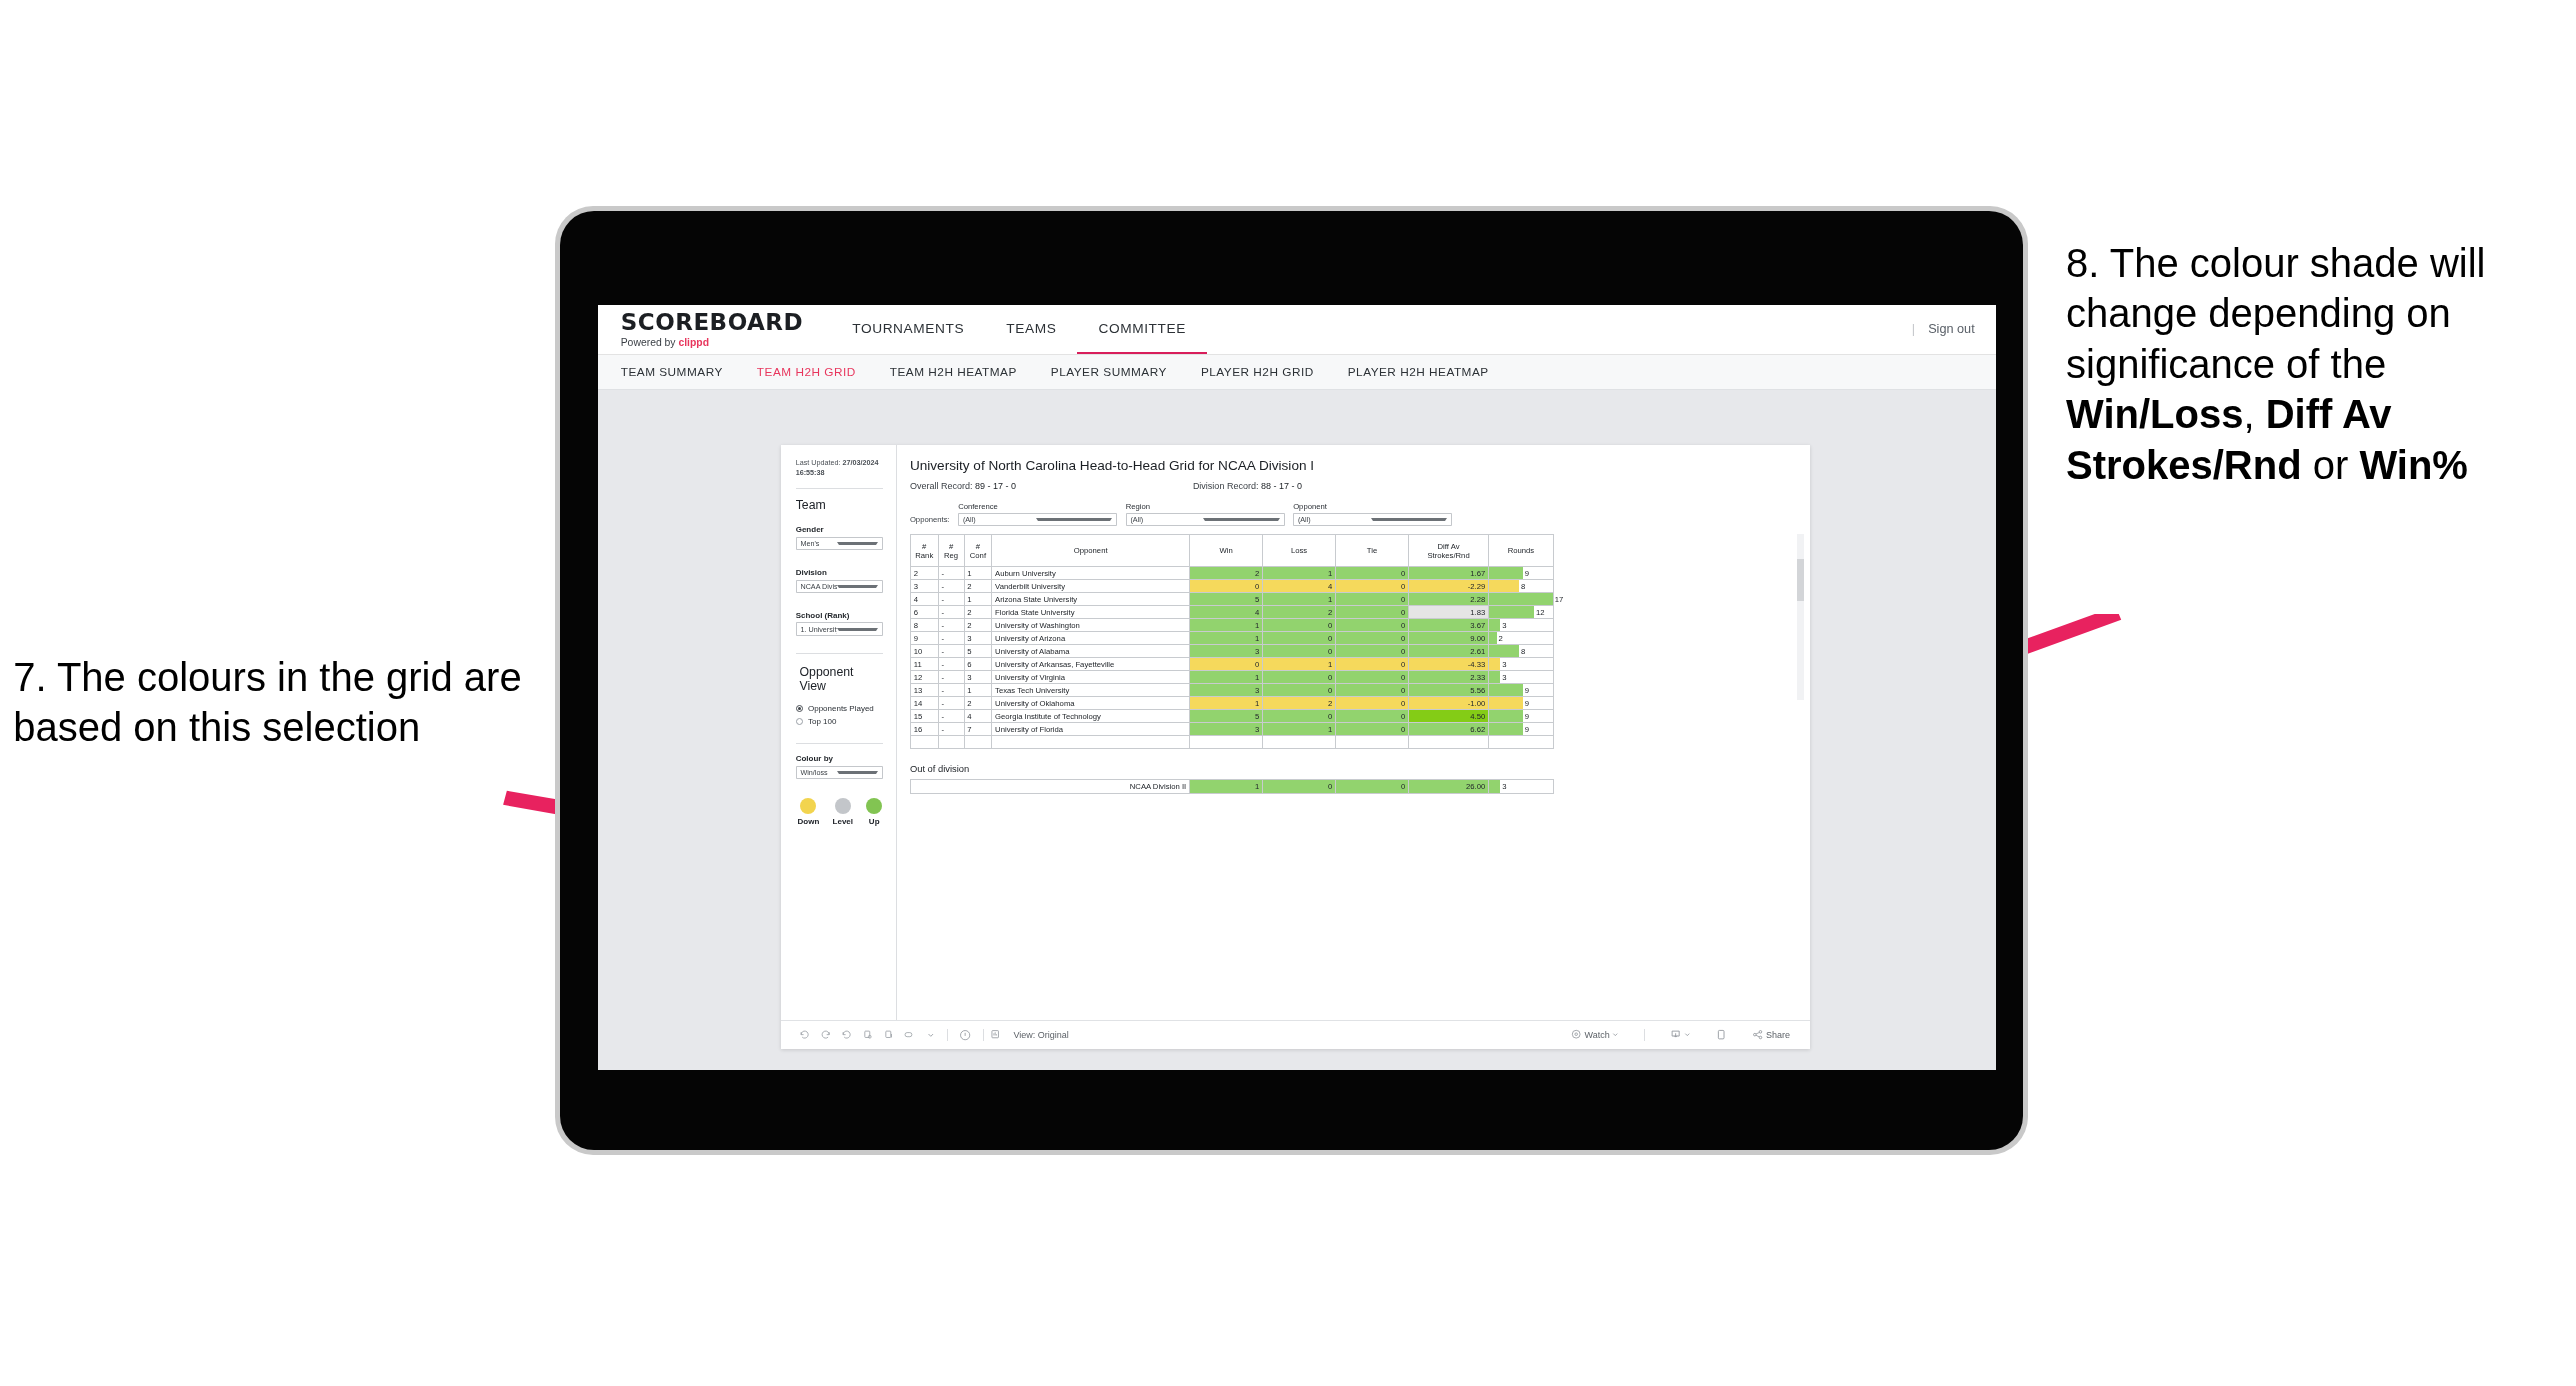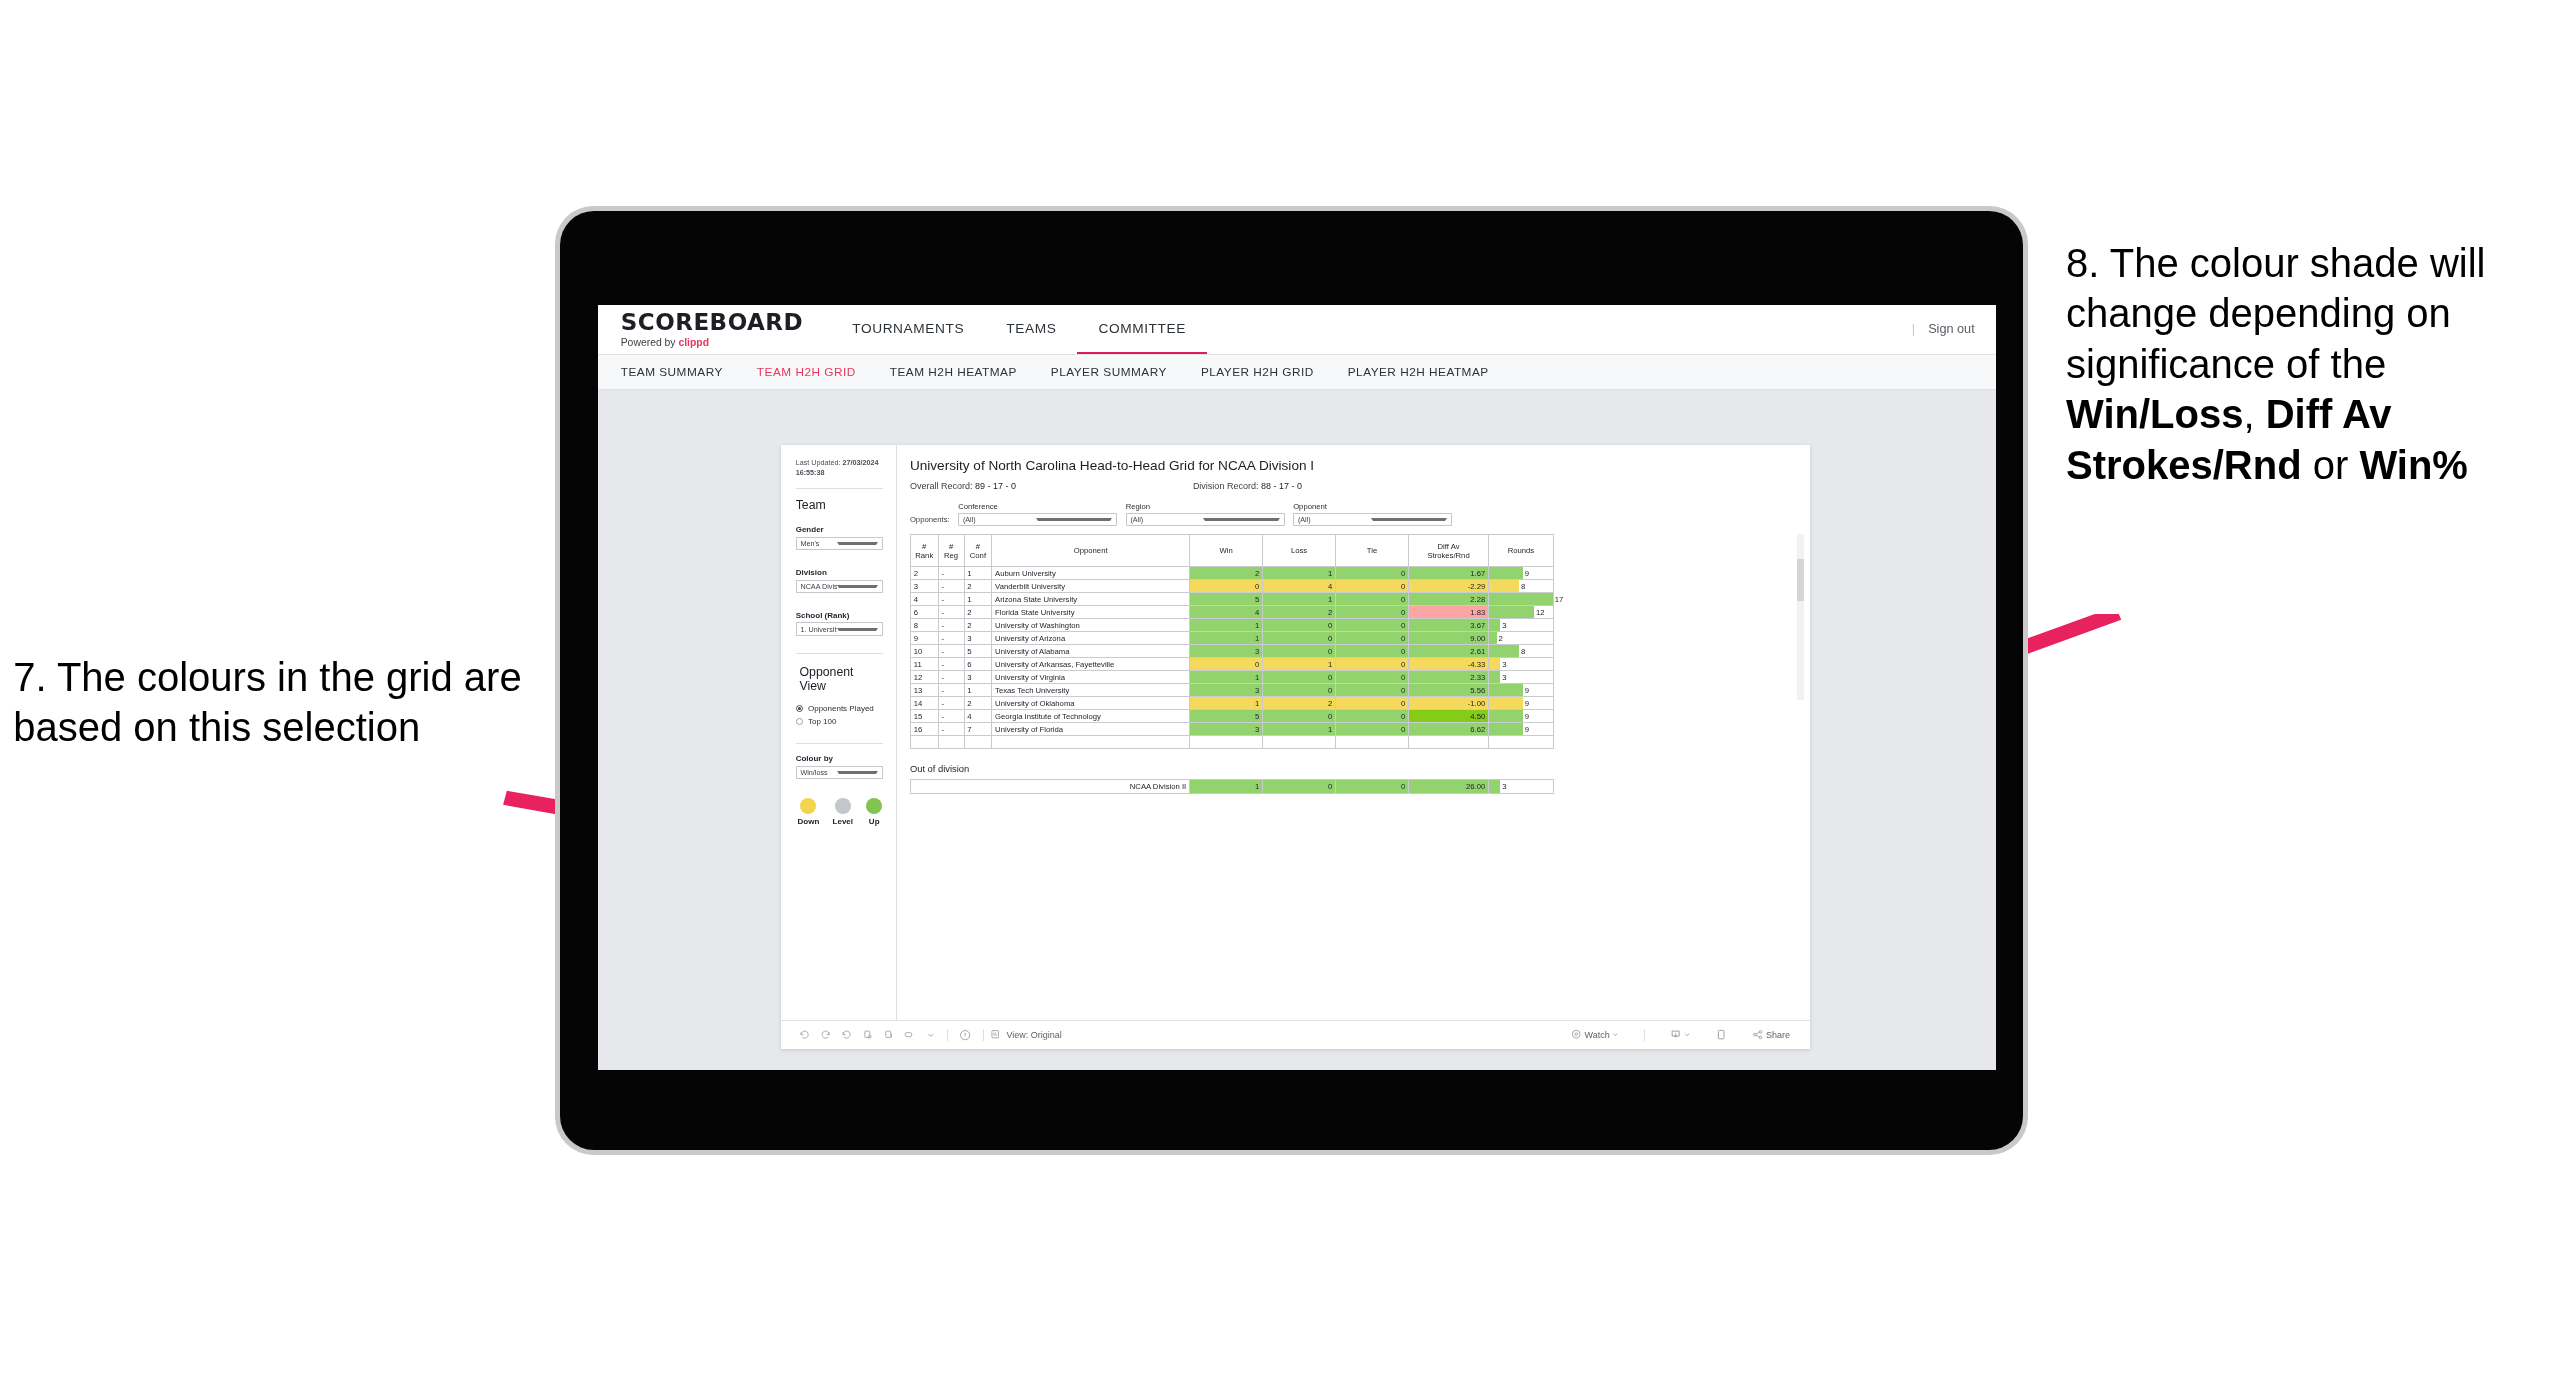--- a/index.html
+++ b/index.html
@@ -120,21 +120,21 @@
   .ood-title{font-size:9.4px;color:#1b1f24;margin:13.2px 0 5.7px 0;}
   table.ood{border-collapse:collapse;table-layout:fixed;width:644px;}
   table.ood td{border:0.9px solid #c8cbcf;font-size:7.7px;color:#22262b;height:14px;
     padding:0 2.8px;box-sizing:border-box;}
 
   
   #toolbar{height:28px;border-top:0.9px solid #e0e2e5;background:#fff;display:flex;
     align-items:center;padding:0 13.2px;gap:0;color:#9ba0a6;font-size:9px;}
   .tb-ic{width:21px;height:21px;display:flex;align-items:center;justify-content:center;}
   .tb-div{width:0.9px;height:12.3px;background:#dcdee1;margin:0 6.6px;}
-  .tb-txt{display:flex;align-items:center;gap:6px;color:#5d6268;}
+  .tb-txt{display:flex;align-items:center;gap:13px;color:#5d6268;}
   .tb-right{margin-left:auto;display:flex;gap:12px;}
   .tb-item{display:flex;align-items:center;gap:2.8px;color:#5d6268;padding:0 6.6px;}
 </style>
 </head>
 <body>
 
 <div class="annot" id="annot-left">
   <span>7. The colours in the grid are based on this selection</span>
 </div>
 
@@ -336,21 +336,21 @@
                       </td>
                     </tr>
                     <tr>
                       <td class="t">6</td>
                       <td class="t">-</td>
                       <td class="t">2</td>
                       <td class="t">Florida State University</td>
                       <td class="val" style="background: rgb(146, 211, 110);">4</td>
                       <td class="val" style="background: rgb(146, 211, 110);">2</td>
                       <td class="val" style="background: rgb(146, 211, 110);">0</td>
-                      <td class="val" style="background: #fca5a5;">1.83</td>
+                      <td class="val" style="background: #e5e5e5;">1.83</td>
                       <td class="rounds">
                         <div class="rbar" style="width: 70.5882%; background: rgb(146, 211, 110);"></div>
                         <div class="rnum" style="left: 70.5882%;">12</div>
                       </td>
                     </tr>
                     <tr>
                       <td class="t">8</td>
                       <td class="t">-</td>
                       <td class="t">2</td>
                       <td class="t">University of Washington</td>

